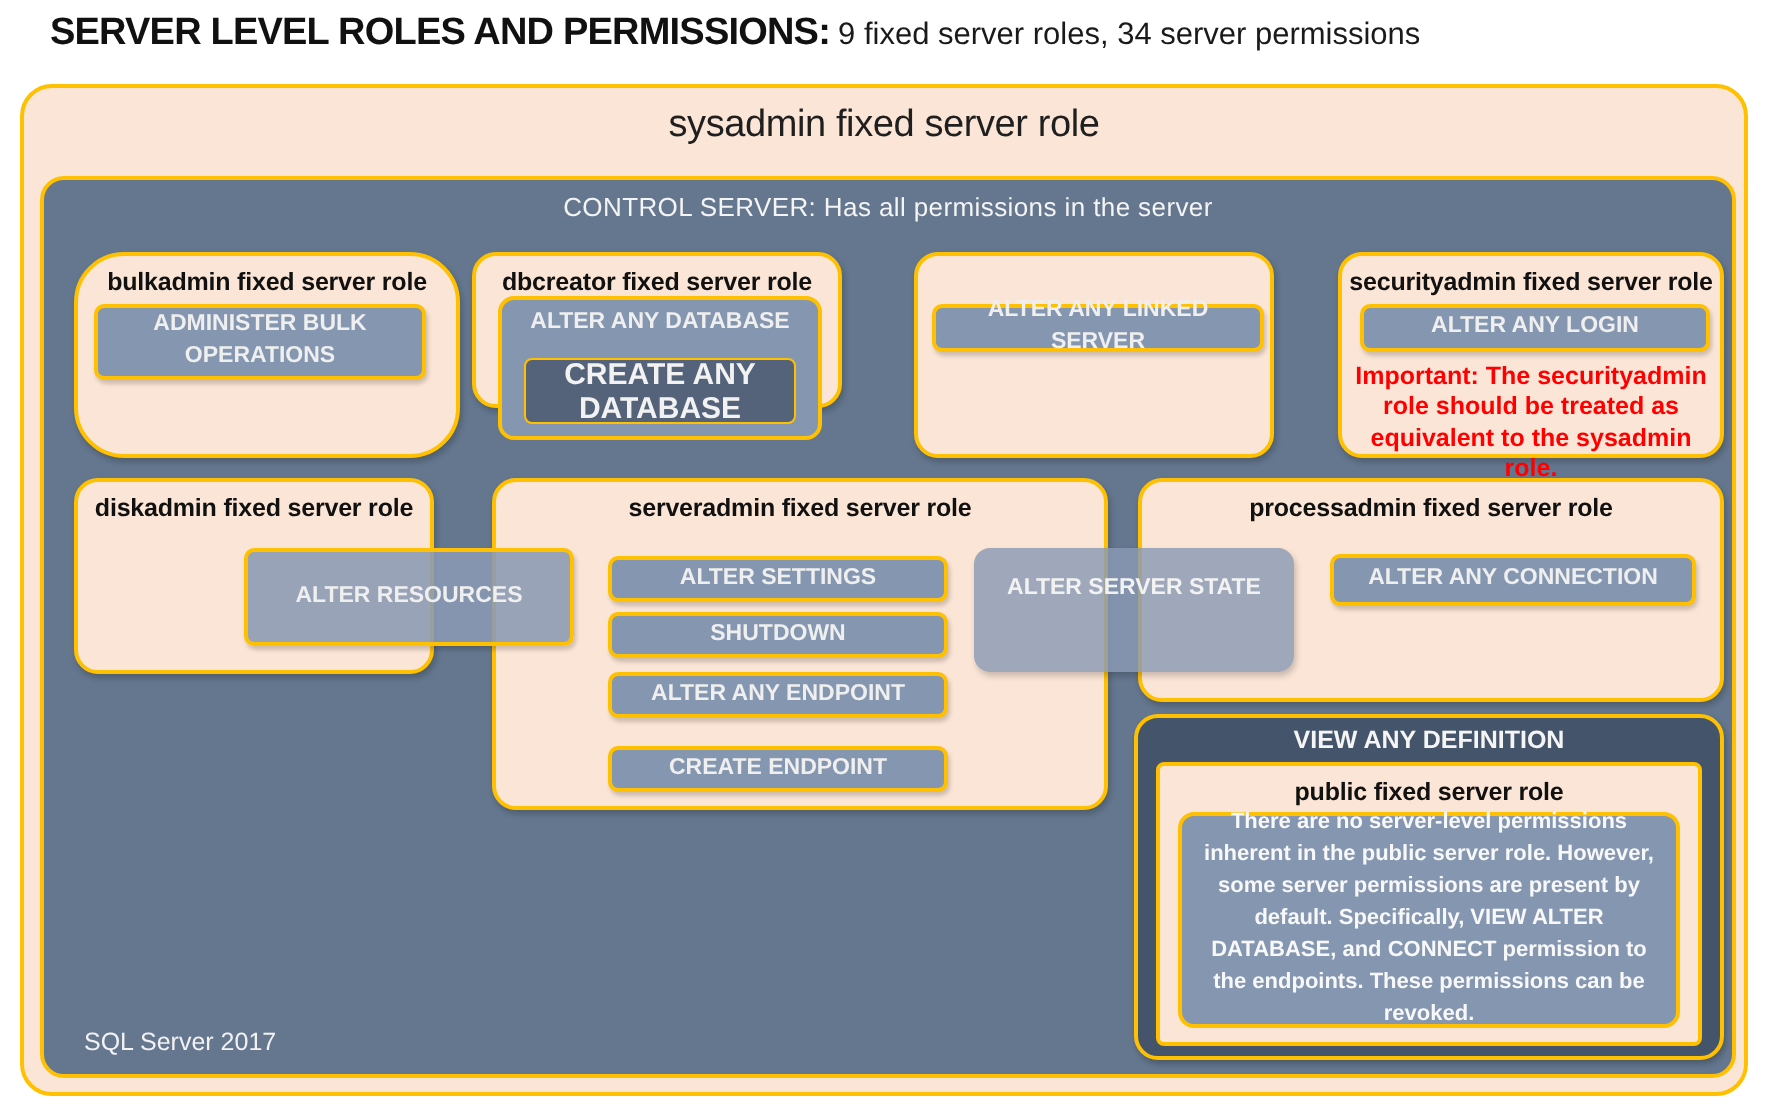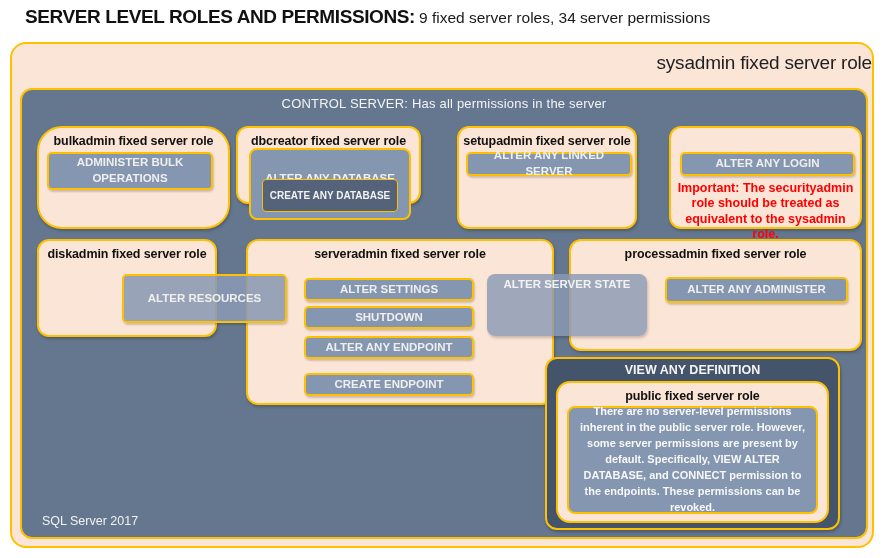--- a/index.html
+++ b/index.html
@@ -7,50 +7,50 @@
   .canvas{position:relative;width:883px;height:558px;background:#ffffff;overflow:hidden;}
 
   
   .page-title{position:absolute;left:25px;top:6px;width:840px;height:30px;white-space:nowrap;}
   .t-strong{font-size:19px;font-weight:bold;letter-spacing:-0.4px;color:#111;}
   .t-detail{font-size:15.5px;font-weight:normal;color:#1a1a1a;margin-left:4px;}
 
   
   .sysadmin-box{position:absolute;left:10px;top:42px;width:864px;height:506px;
     background:var(--peach,#FBE5D6);border:2px solid var(--gold,#FFC000);border-radius:16px;}
-  .sysadmin-title{position:absolute;left:0;top:8px;width:100%;text-align:right;
+  .sysadmin-title{position:absolute;left:0;top:8px;width:100%;text-align:center;
     font-size:19px;color:#1f1f1f;letter-spacing:-0.2px;}
 
   
   .control-box{position:absolute;left:8px;top:44px;width:848px;height:451px;
     background:var(--slate,#64778F);border:2px solid var(--gold,#FFC000);border-radius:12px;}
   .control-title{position:absolute;left:0;top:6px;width:100%;text-align:center;
     font-size:13px;color:#f4f4f4;letter-spacing:0.2px;}
   .sql-footer{position:absolute;left:20px;top:424px;font-size:12.5px;color:#f2f2f2;}
 
   
   .role{position:absolute;background:var(--peach,#FBE5D6);border:2px solid var(--gold,#FFC000);
     border-radius:12px;box-shadow:1px 2px 3px rgba(0,0,0,0.22);}
   .role-title{width:100%;text-align:center;font-size:12.5px;font-weight:bold;color:#111;
     padding-top:6px;letter-spacing:-0.1px;}
   .perm{position:absolute;background:var(--steel,#8496B0);border:2px solid var(--gold,#FFC000);
     border-radius:5px;color:#efefef;font-size:11.5px;font-weight:bold;text-align:center;
     display:flex;align-items:center;justify-content:center;line-height:1.35;
     box-shadow:1px 2px 2px rgba(0,0,0,0.18);padding:2px 4px;}
   .perm-dark{position:absolute;background:var(--deep_steel,#54637A);border:1.5px solid var(--gold,#FFC000);
-    border-radius:4px;color:#f2f2f2;font-size:10px;font-weight:bold;text-align:center;
+    border-radius:4px;color:#f2f2f2;font-size:15px;font-weight:bold;text-align:center;
     display:flex;align-items:center;justify-content:center;padding:2px 4px;}
 
   
   .box-bulkadmin{left:15px;top:36px;width:193px;height:103px;border-radius:25px;}
   .perm-bulk{left:8px;top:24px;width:166px;height:38px;}
   .box-dbcreator{left:214px;top:36px;width:185px;height:78px;}
   .db-panel{position:absolute;left:11px;top:20px;width:162px;height:72px;
     background:var(--steel,#8496B0);border:2px solid var(--gold,#FFC000);border-radius:8px;}
-  .panel-label{width:100%;text-align:center;font-size:11.5px;font-weight:bold;color:#efefef;padding-top:22px;}
+  .panel-label{width:100%;text-align:center;font-size:11.5px;font-weight:bold;color:#efefef;padding-top:5px;}
   .perm-createdb{left:11px;top:29px;width:136px;height:33px;}
   .box-setupadmin{left:435px;top:36px;width:180px;height:103px;}
   .perm-linked{left:7px;top:24px;width:166px;height:24px;}
   .box-securityadmin{left:647px;top:36px;width:193px;height:103px;}
   .perm-login{left:9px;top:24px;width:175px;height:24px;}
   .warning-text{position:absolute;left:0;top:53px;width:100%;padding:0 5px;text-align:center;
     font-size:12.5px;font-weight:bold;color:var(--red,#FF0000);line-height:1.22;}
 
   
   .box-diskadmin{left:15px;top:149px;width:180px;height:98px;}
@@ -61,37 +61,37 @@
   .perm-endpoint{top:95px;}
   .perm-createendpoint{top:132px;}
   .box-processadmin{left:547px;top:149px;width:293px;height:112px;}
   .perm-connection{left:94px;top:36px;width:183px;height:26px;}
 
   
   .perm-resources{left:100px;top:184px;width:165px;height:49px;z-index:6;
     background:rgba(138,154,180,0.88);}
   .state-box{position:absolute;left:465px;top:184px;width:160px;height:62px;z-index:6;
     background:rgba(138,154,180,0.82);border-radius:8px;box-shadow:1px 2px 3px rgba(0,0,0,0.2);}
-  .state-label{width:100%;text-align:center;font-size:11.5px;font-weight:bold;color:#f2f2f2;padding-top:4px;}
+  .state-label{width:100%;text-align:center;font-size:11.5px;font-weight:bold;color:#f2f2f2;padding-top:14px;}
   .perm-viewstate{left:19px;top:31px;width:127px;height:24px;background:rgba(72,87,110,0.88);}
 
   
   .note-box{position:absolute;left:227px;top:338px;width:305px;height:44px;
     background:var(--peach,#FBE5D6);border:2px solid var(--gold,#FFC000);border-radius:5px;
     display:flex;align-items:center;justify-content:center;text-align:center;
     font-size:12.5px;font-weight:bold;color:#141414;line-height:1.4;padding:2px 6px;
     box-shadow:1px 2px 3px rgba(0,0,0,0.22);}
 
   
-  .vad-box{position:absolute;left:523px;top:267px;width:295px;height:173px;
+  .vad-box{position:absolute;left:545px;top:267px;width:295px;height:173px;
     background:var(--dark,#44546A);border:2px solid var(--gold,#FFC000);border-radius:12px;
     box-shadow:1px 2px 3px rgba(0,0,0,0.25);}
   .vad-title{width:100%;text-align:center;font-size:12.5px;font-weight:bold;color:#f5f5f5;padding-top:4px;}
   .public-box{position:absolute;left:9px;top:22px;width:273px;height:142px;
-    background:var(--peach,#FBE5D6);border:2px solid var(--gold,#FFC000);border-radius:14px;}
+    background:var(--peach,#FBE5D6);border:2px solid var(--gold,#FFC000);border-radius:4px;}
   .public-text{position:absolute;left:9px;top:23px;width:251px;height:108px;
     background:var(--steel,#8496B0);border:2px solid var(--gold,#FFC000);border-radius:8px;
     font-size:11px;font-weight:bold;color:#f8f8f8;text-align:center;line-height:1.45;
     padding:5px 5px;display:flex;align-items:center;justify-content:center;}
 </style>
 </head>
 <body>
 
 <div class="canvas">
 
@@ -112,44 +112,44 @@
 
       <div class="role box-dbcreator">
         <div class="role-title">dbcreator fixed server role</div>
         <div class="db-panel">
           <div class="panel-label">ALTER ANY DATABASE</div>
           <div class="perm-dark perm-createdb">CREATE ANY DATABASE</div>
         </div>
       </div>
 
       <div class="role box-setupadmin">
-        <div class="role-title">setupadmin fixed server role</div>
         <div class="perm perm-linked">ALTER ANY LINKED SERVER</div>
       </div>
 
       <div class="role box-securityadmin">
+        <div class="role-title">securityadmin fixed server role</div>
         <div class="perm perm-login">ALTER ANY LOGIN</div>
         <div class="warning-text">Important: The securityadmin role should be treated as equivalent to the sysadmin role.</div>
       </div>
 
       <div class="role box-diskadmin">
         <div class="role-title">diskadmin fixed server role</div>
       </div>
 
       <div class="role box-serveradmin">
         <div class="role-title">serveradmin fixed server role</div>
         <div class="perm perm-col perm-settings">ALTER SETTINGS</div>
         <div class="perm perm-col perm-shutdown">SHUTDOWN</div>
         <div class="perm perm-col perm-endpoint">ALTER ANY ENDPOINT</div>
         <div class="perm perm-col perm-createendpoint">CREATE ENDPOINT</div>
       </div>
 
       <div class="role box-processadmin">
         <div class="role-title">processadmin fixed server role</div>
-        <div class="perm perm-connection">ALTER ANY ADMINISTER</div>
+        <div class="perm perm-connection">ALTER ANY CONNECTION</div>
       </div>
 
       <div class="perm perm-resources">ALTER RESOURCES</div>
 
       <div class="state-box">
         <div class="state-label">ALTER SERVER STATE</div>
       </div>
 
 
       <div class="vad-box">

